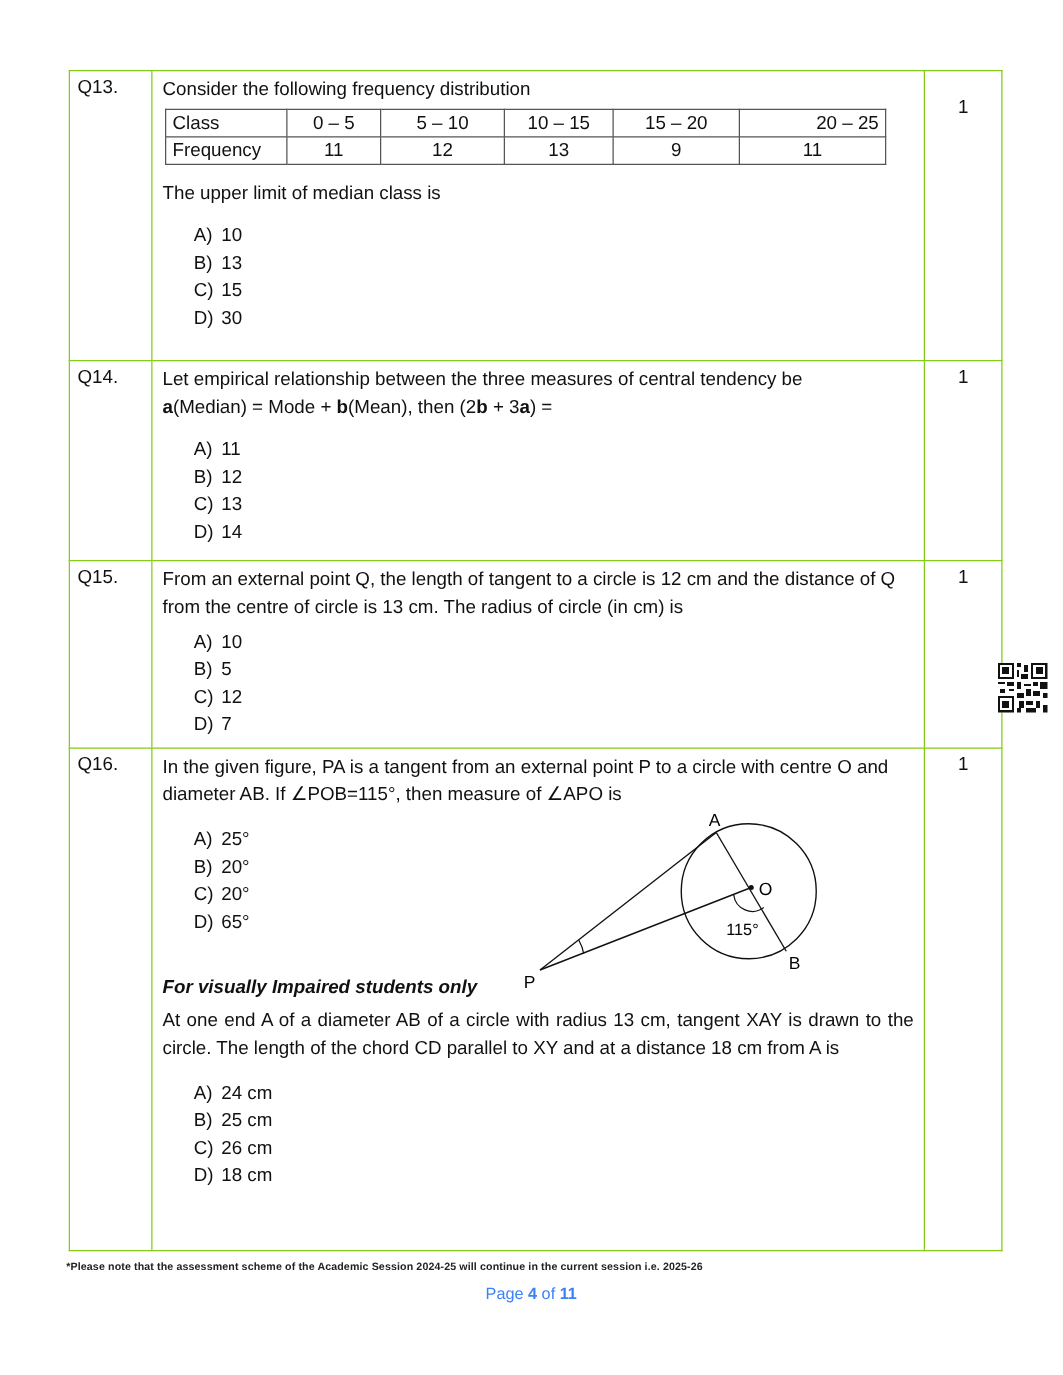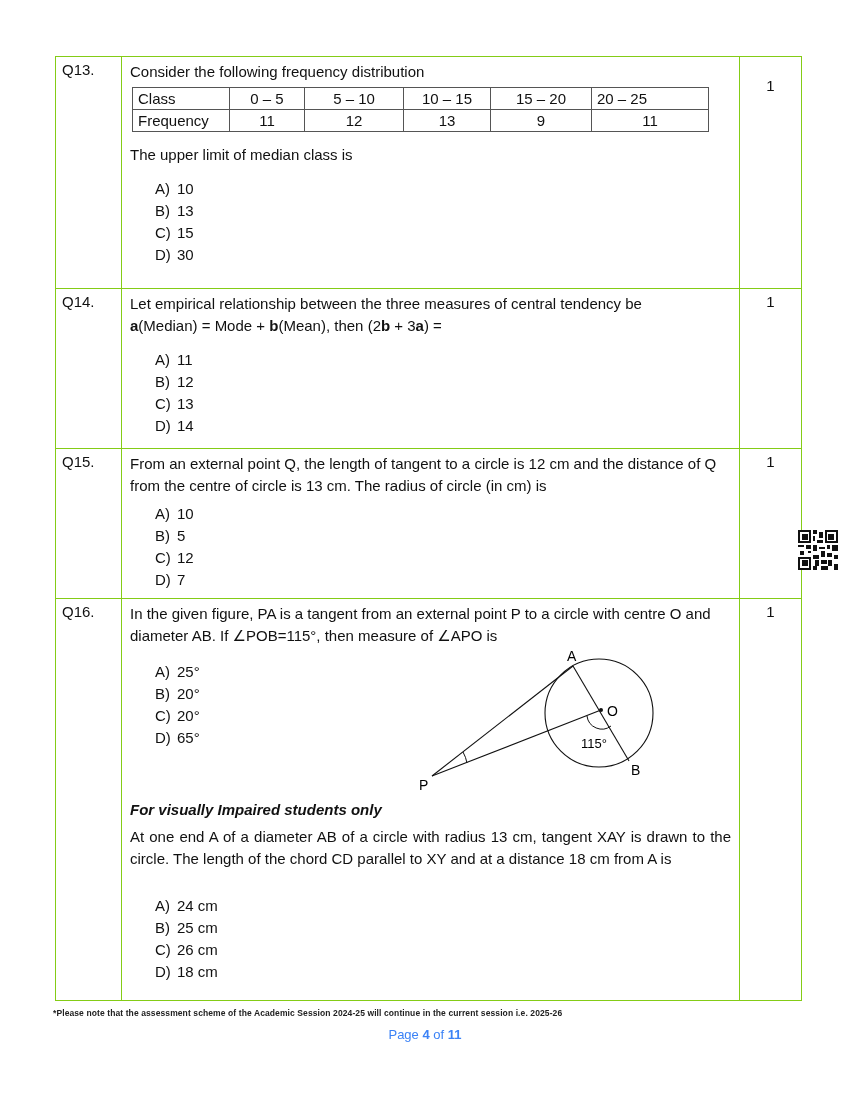--- a/index.html
+++ b/index.html
@@ -35,21 +35,21 @@
     <td class="body">
       <div class="qtext">Consider the following frequency distribution</div>
       <table class="freq">
         <tbody>
                 <tr>
           <td class="h" style="width:86px">Class</td>
           <td style="width:64px">0 – 5</td>
           <td style="width:88px">5 – 10</td>
           <td style="width:76px">10 – 15</td>
           <td style="width:90px">15 – 20</td>
-          <td style="width:106px;text-align:left">20 – 25</td>
+          <td style="width:106px;text-align:right">20 – 25</td>
         </tr>
         <tr>
           <td class="h">Frequency</td>
           <td>11</td>
           <td>12</td>
           <td>13</td>
           <td>9</td>
           <td>11</td>
         </tr>
       </tbody>
@@ -126,23 +126,23 @@
         <path d="M170 67 A 15 15 0 0 0 194 77" fill="none" stroke="#111" stroke-width="1"></path>
 
         <path d="M46 103 A 35 35 0 0 1 50 114" fill="none" stroke="#111" stroke-width="1"></path>
         <text x="150" y="12" font-family="Liberation Sans, sans-serif" font-size="14">A</text>
         <text x="190" y="67" font-family="Liberation Sans, sans-serif" font-size="14">O</text>
         <text x="164" y="99" font-family="Liberation Sans, sans-serif" font-size="13">115°</text>
         <text x="214" y="126" font-family="Liberation Sans, sans-serif" font-size="14">B</text>
         <text x="2" y="141" font-family="Liberation Sans, sans-serif" font-size="14">P</text>
       </svg>
 
-      <div class="vi-head" style="margin-top:52px">For visually Impaired students only</div>
+      <div class="vi-head" style="margin-top:32px">For visually Impaired students only</div>
       <div class="qtext" style="margin-top:8px;text-align:justify">At one end A of a diameter AB of a circle with radius 13 cm, tangent XAY is drawn to the circle. The length of the chord CD parallel to XY and at a distance 18 cm from A is</div>
-      <div class="opts" style="margin-top:25px">
+      <div class="opts" style="margin-top:14px">
         <div class="opt"><span class="l">A)</span><span>24 cm</span></div>
         <div class="opt"><span class="l">B)</span><span>25 cm</span></div>
         <div class="opt"><span class="l">C)</span><span>26 cm</span></div>
         <div class="opt"><span class="l">D)</span><span>18 cm</span></div>
       </div>
     </td>
     <td class="marks">
             <span class="mk">1</span>
           </td>
   </tr>

